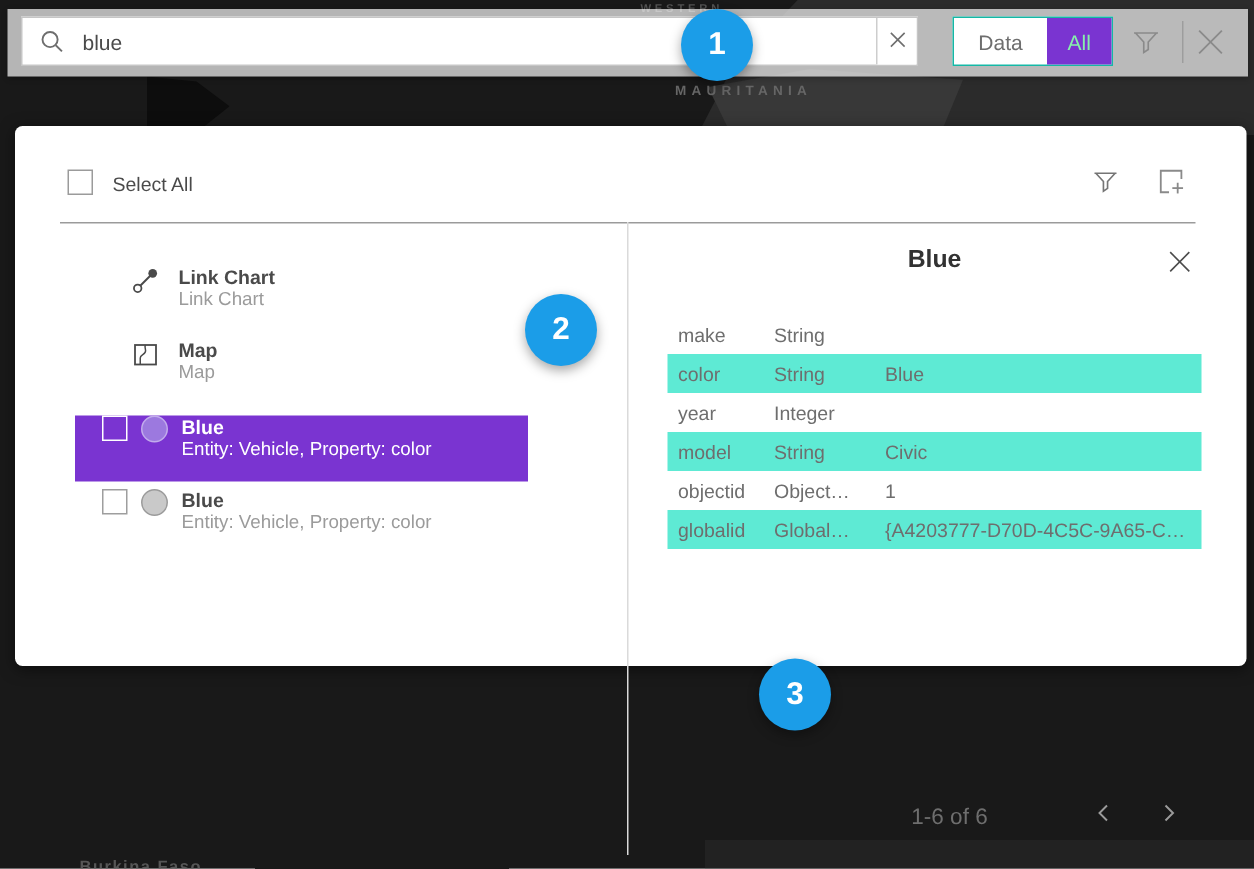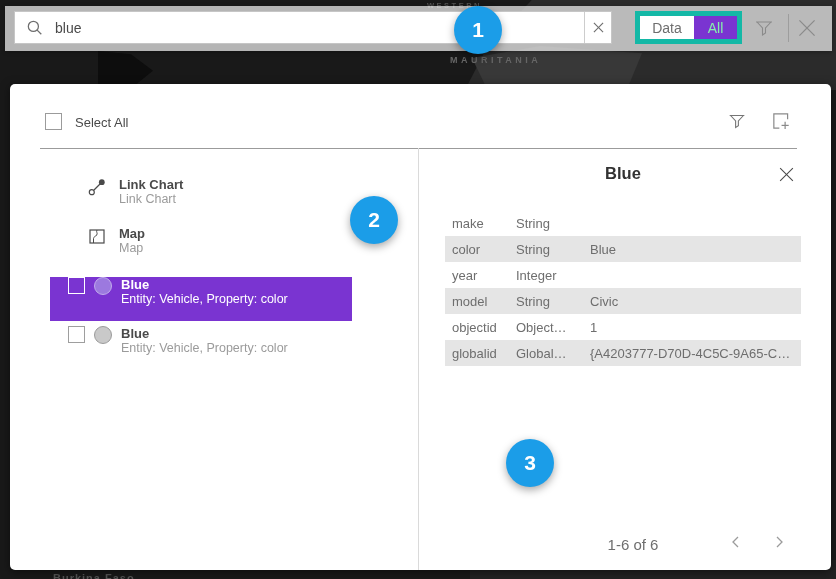--- a/index.html
+++ b/index.html
@@ -25,39 +25,39 @@
   .topbar { position:absolute; left:5px; top:6px; width:827px; height:45px;
             background:rgba(255,255,255,0.68); box-shadow:0 1px 4px rgba(0,0,0,0.3); }
   .search-box { position:absolute; left:9px; top:5px; width:598px; height:33px;
                 background:#ffffff; border:1px solid #c6c6c6; display:flex; align-items:center; }
   .search-glyph { position:absolute; left:11px; top:7px; width:18px; height:18px; }
   .search-input { border:none; outline:none; width:100%; height:100%; padding-left:40px;
                   font-family:"Liberation Sans", sans-serif; font-size:14px; color:#4a4a4a; background:transparent; }
   .clear-btn { position:absolute; right:0; top:0; width:27px; height:31px; border-left:1px solid #cdcdcd;
                display:flex; align-items:center; justify-content:center; cursor:pointer; background:#fff; }
   .scope-toggle { position:absolute; left:630px; top:5px; width:107px; height:33px; background:#ffffff;
-                  border:5px solid #14b8a6; display:flex; }
+                  border:1px solid #14b8a6; display:flex; }
   .scope-opt { flex:1; display:flex; align-items:center; justify-content:center;
                font-size:14px; color:#6e6e6e; cursor:pointer; }
   .scope-opt.selected { flex:0 0 43px; background:var(--accent-purple,#7A34D1); color:#86efac; }
   .bar-filter { position:absolute; left:747px; top:10px; width:24px; height:24px; cursor:pointer; }
   .bar-divider { position:absolute; left:783px; top:8px; width:1px; height:28px; background:#9d9d9d; }
   .bar-close { position:absolute; left:789px; top:9px; width:26px; height:26px; cursor:pointer; }
 
   
   .badge { position:absolute; width:48px; height:48px; border-radius:50%;
            background:var(--badge-blue,#1B9DE8); color:#ffffff; font-size:21px; font-weight:700;
            display:flex; align-items:center; justify-content:center;
            box-shadow:0 3px 8px rgba(0,0,0,0.35); z-index:30; }
   .badge-1 { left:454px; top:6px; }
   .badge-2 { left:350px; top:196px; }
   .badge-3 { left:506px; top:439px; }
 
   
-  .panel { position:absolute; left:10px; top:84px; width:821px; height:486px; background:#ffffff;
+  .panel { position:absolute; left:10px; top:84px; width:821px; height:360px; background:#ffffff;
            border-radius:5px; box-shadow:0 2px 10px rgba(0,0,0,0.5); }
   .select-all-box { position:absolute; left:35px; top:29px; width:17px; height:17px;
                     border:1px solid #9b9b9b; background:#fff; cursor:pointer; }
   .select-all-label { position:absolute; left:65px; top:31px; font-size:13px; color:#4a4a4a; }
   .panel-filter { position:absolute; left:716px; top:26px; width:22px; height:22px; cursor:pointer; }
   .panel-add { position:absolute; left:760px; top:26px; width:22px; height:22px; cursor:pointer; }
   .h-divider { position:absolute; left:30px; top:64px; width:757px; height:1px; background:#9b9b9b; }
   .v-divider { position:absolute; left:408px; top:64px; width:1px; height:422px; background:#dadada; }
 
   
@@ -75,21 +75,21 @@
   .sw-unsel { background:var(--unselected-swatch,#C9C9C9); border:1.5px solid #9b9b9b; }
   .li-icon { width:20px; height:20px; flex:none; }
 
   
   .detail-title { position:absolute; left:435px; top:80px; width:356px; text-align:center;
                   font-size:16.5px; font-weight:700; color:#323232; }
   .detail-close { position:absolute; left:768px; top:82px; width:18px; height:18px; cursor:pointer; }
   .dtable { position:absolute; left:435px; top:126px; width:356px; }
   .trow { display:flex; align-items:center; height:26px; font-size:13px; color:#6e6e6e; }
   .thead { height:30px; border-bottom:1px solid #cfcfcf; }
-  .trow.alt { background:#e5e5e5; }
+  .trow.alt { background:#5eead4; }
   .c1 { width:71px; padding-left:7px; } .c2 { width:74px; }
   .c3 { flex:1; white-space:nowrap; overflow:hidden; text-overflow:clip; }
   .pager-label { position:absolute; left:578px; top:452px; width:90px; text-align:center;
                  font-size:15px; color:#6e6e6e; }
   .pager-prev { position:absolute; left:718px; top:450px; width:20px; height:20px; cursor:pointer; }
   .pager-next { position:absolute; left:761px; top:450px; width:20px; height:20px; cursor:pointer; }
 </style>
 </head>
 <body>
 

